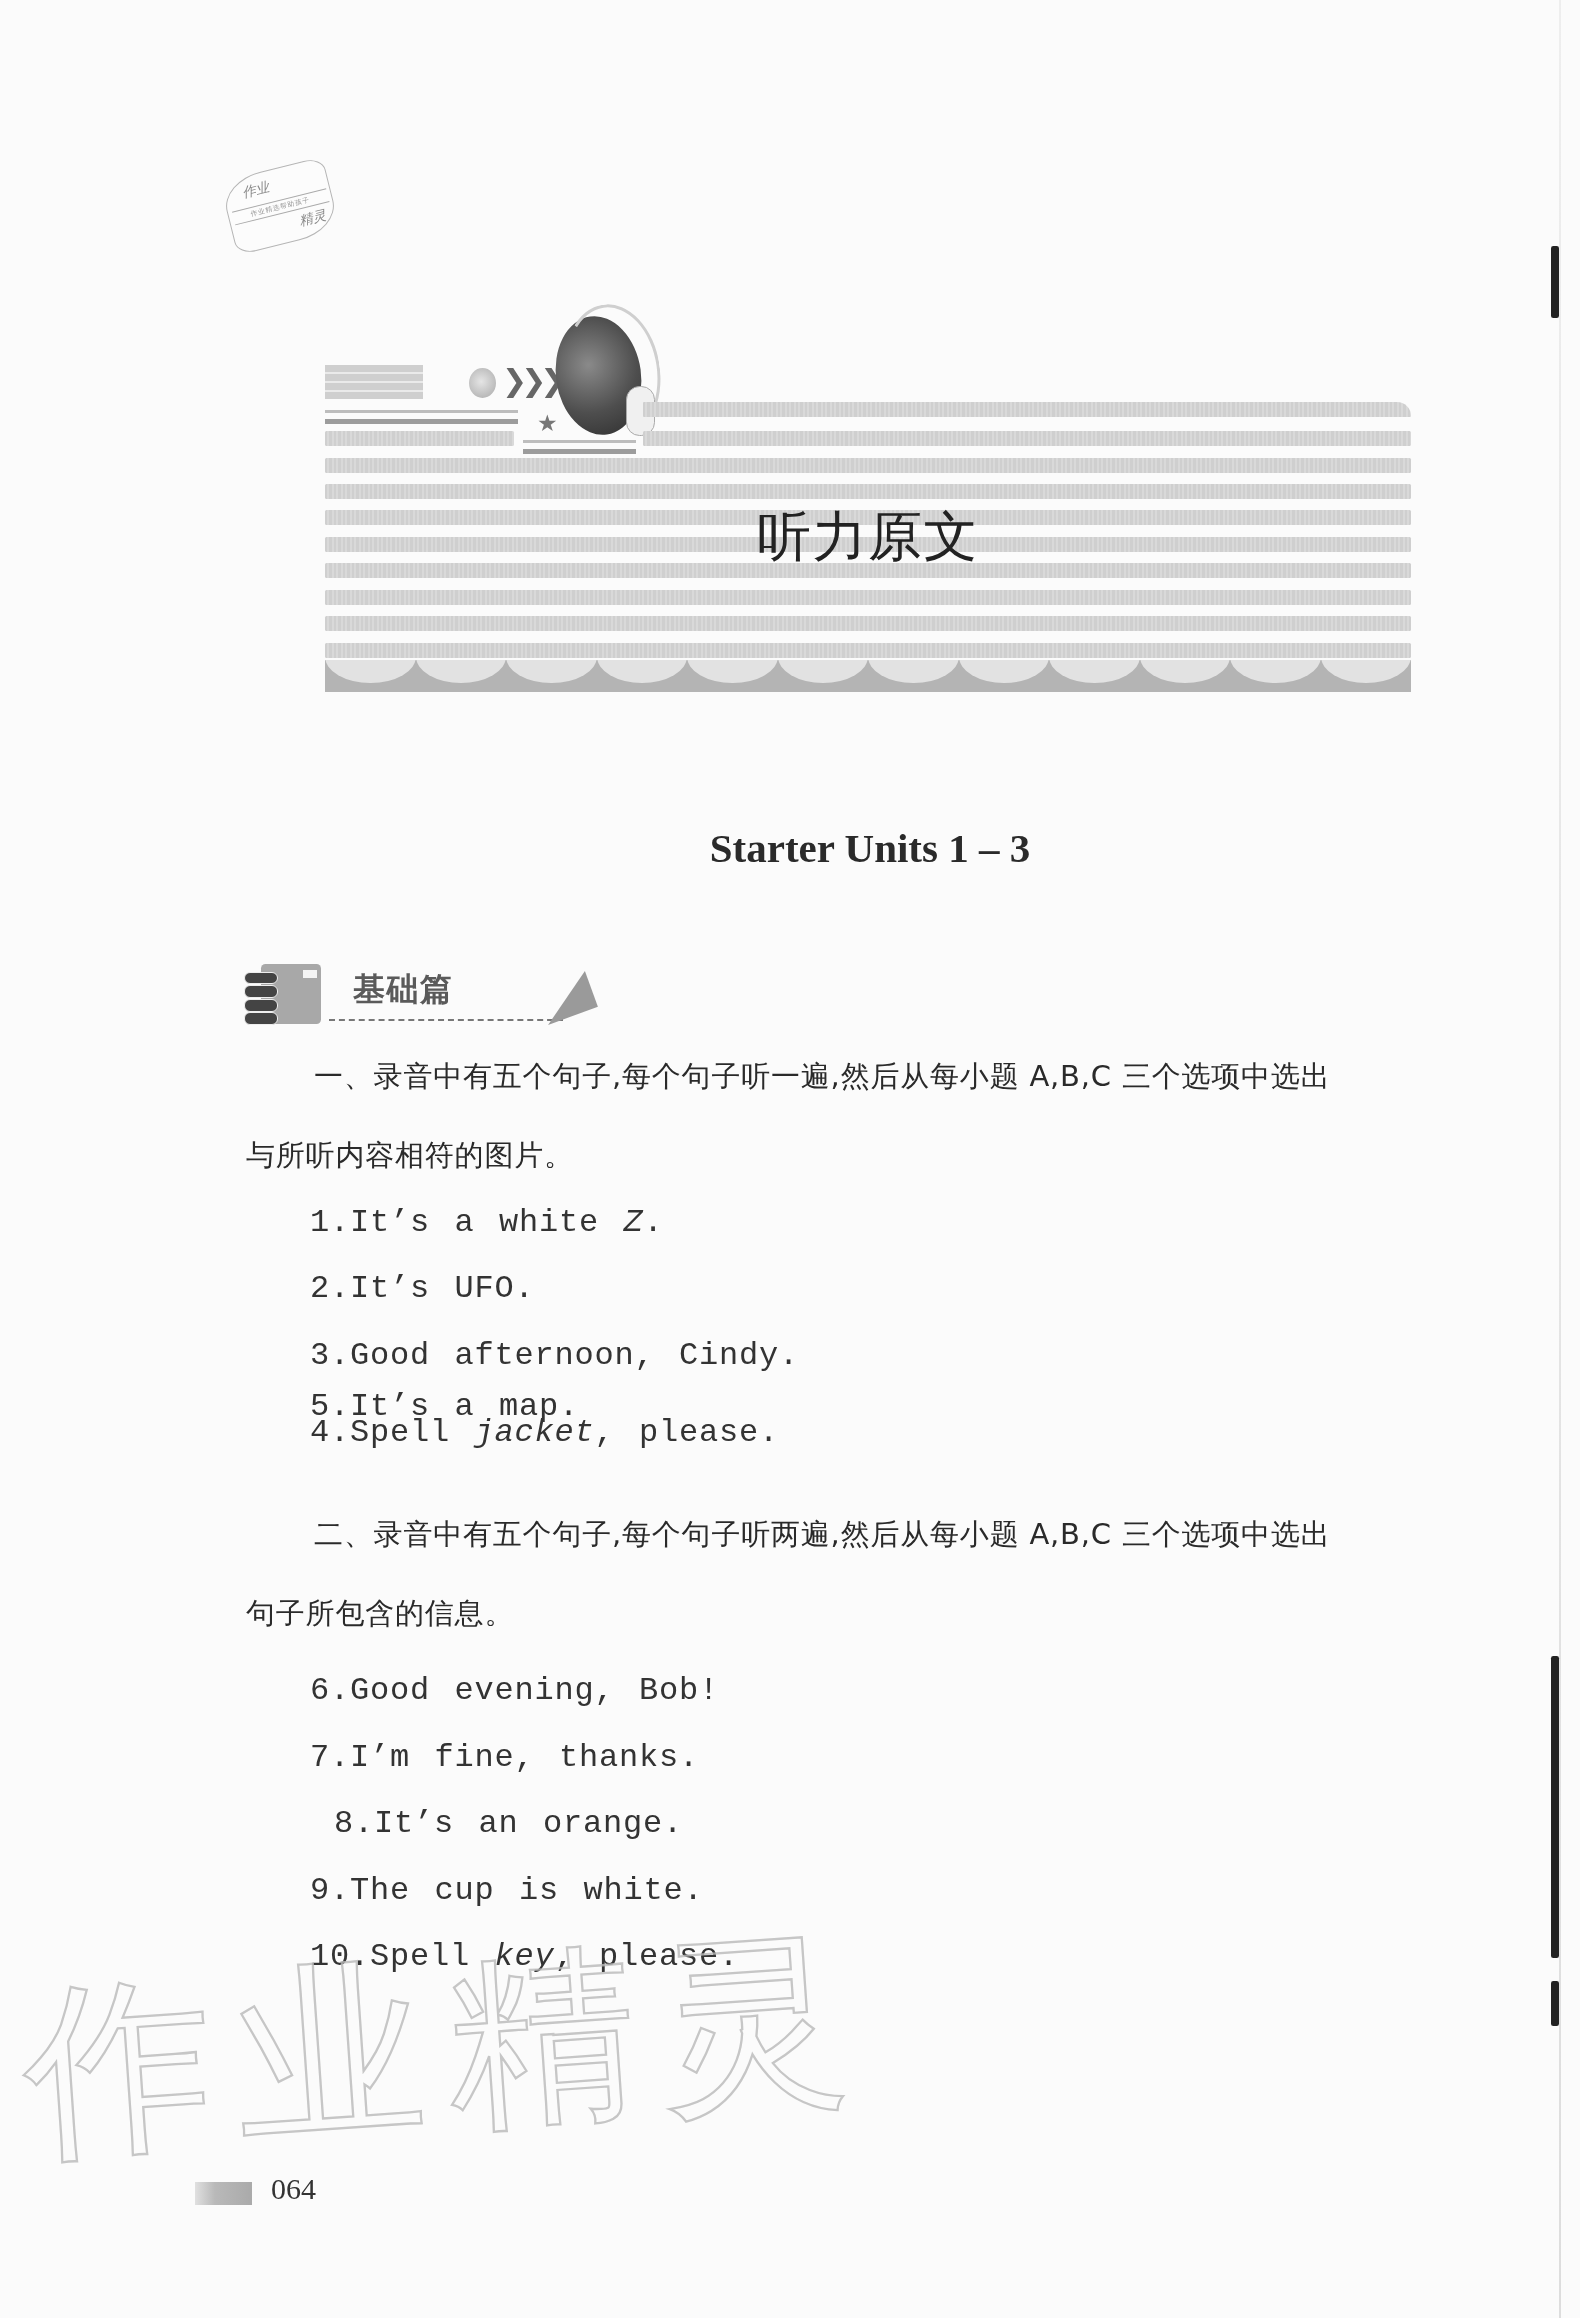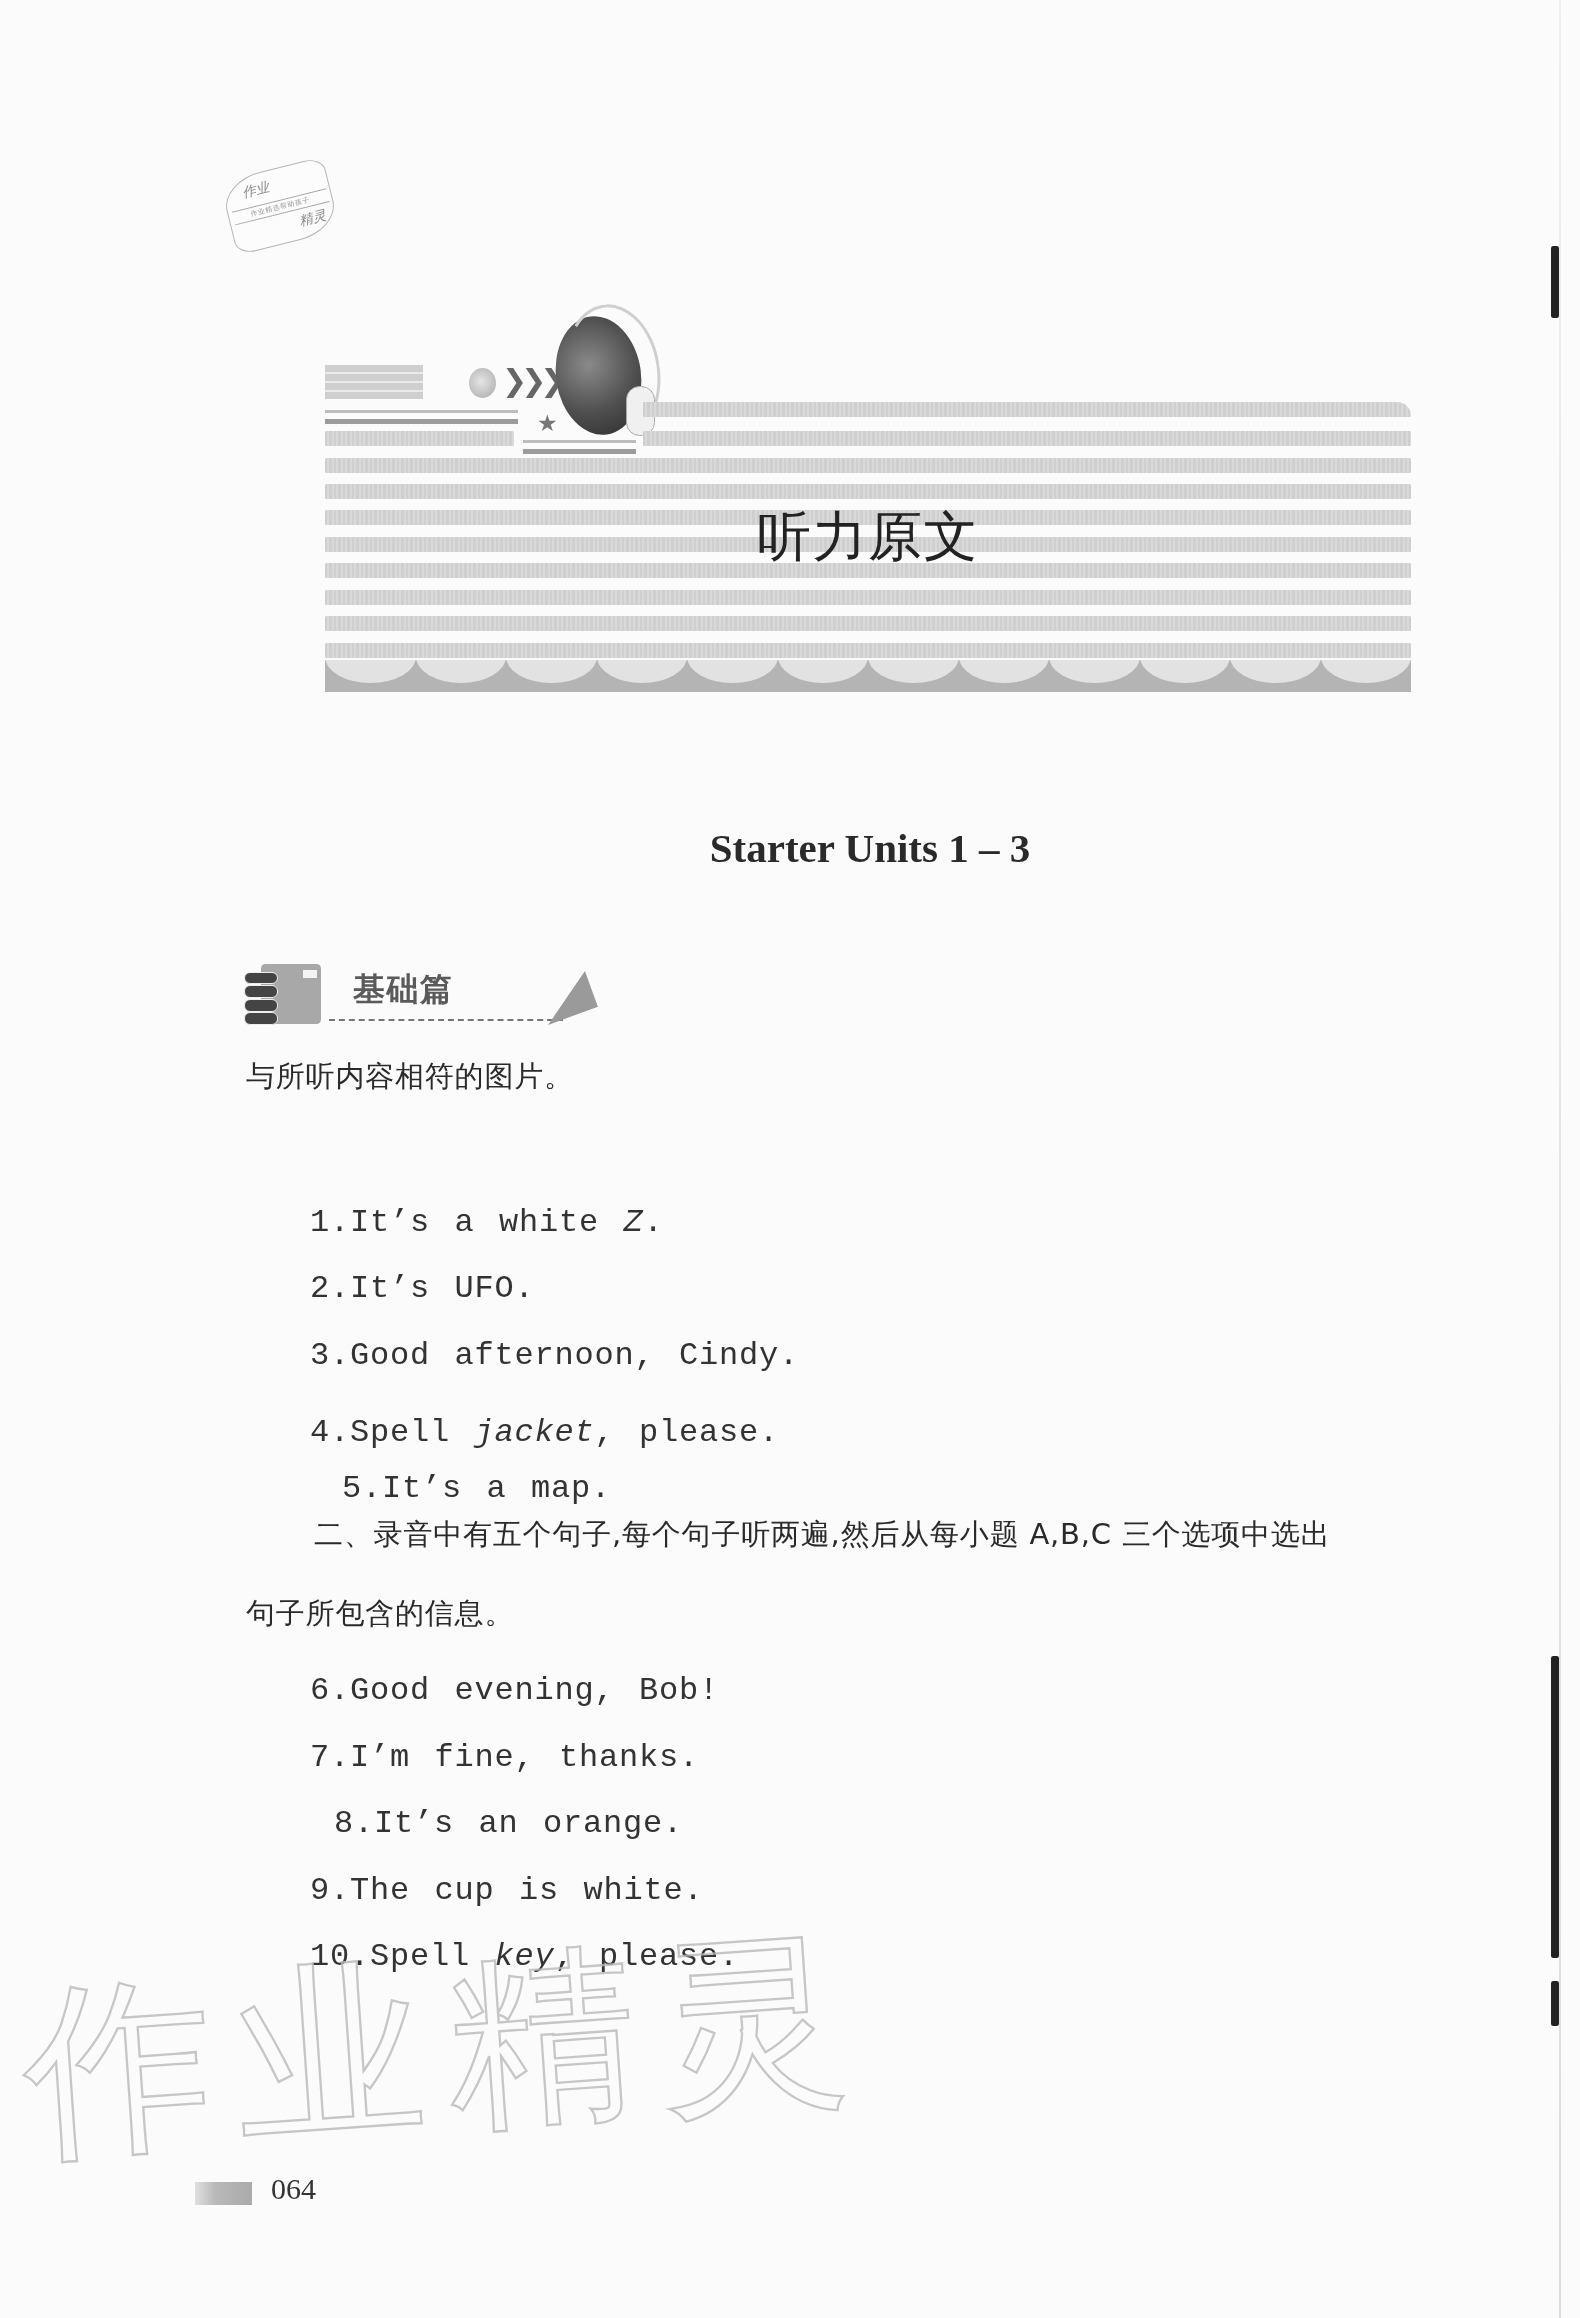--- a/index.html
+++ b/index.html
@@ -224,36 +224,37 @@
   <div class="ring" style="left:6px;top:7.6px;"></div>
   <div class="ring" style="left:6px;top:21px;"></div>
   <div class="ring" style="left:6px;top:35px;"></div>
   <div class="ring" style="left:6px;top:48px;"></div>
   <div class="section-title">基础篇</div>
   <div class="dash-line"></div>
   <div class="plane"></div>
 </div>
 
 <div class="instr" style="top:1037px;">
+  <span class="first-line">一、录音中有五个句子,每个句子听一遍,然后从每小题 A,B,C 三个选项中选出</span>
   <span>与所听内容相符的图片。</span>
 </div>
 
 <div class="item" style="top:1204px;">
   <span class="num">1.</span><span>It’s a white </span><em>Z</em><span>.</span>
 </div>
 <div class="item" style="top:1270px;">
   <span class="num">2.</span><span>It’s UFO.</span><em></em><span></span>
 </div>
 <div class="item" style="top:1337px;">
   <span class="num">3.</span><span>Good afternoon, Cindy.</span><em></em><span></span>
 </div>
 <div class="item" style="top:1403px;margin-top:11px;">
   <span class="num">4.</span><span>Spell </span><em>jacket</em><span>, please.</span>
 </div>
-<div class="item" style="top:1470px;margin-left:32px;">
+<div class="item" style="top:1388px;">
   <span class="num">5.</span><span>It’s a map.</span><em></em><span></span>
 </div>
 
 <div class="instr" style="top:1495px;">
   <span class="first-line">二、录音中有五个句子,每个句子听两遍,然后从每小题 A,B,C 三个选项中选出</span>
   <span>句子所包含的信息。</span>
 </div>
 
 <div class="item" style="top:1672px;">
   <span class="num">6.</span><span>Good evening, Bob!</span><em></em><span></span>

